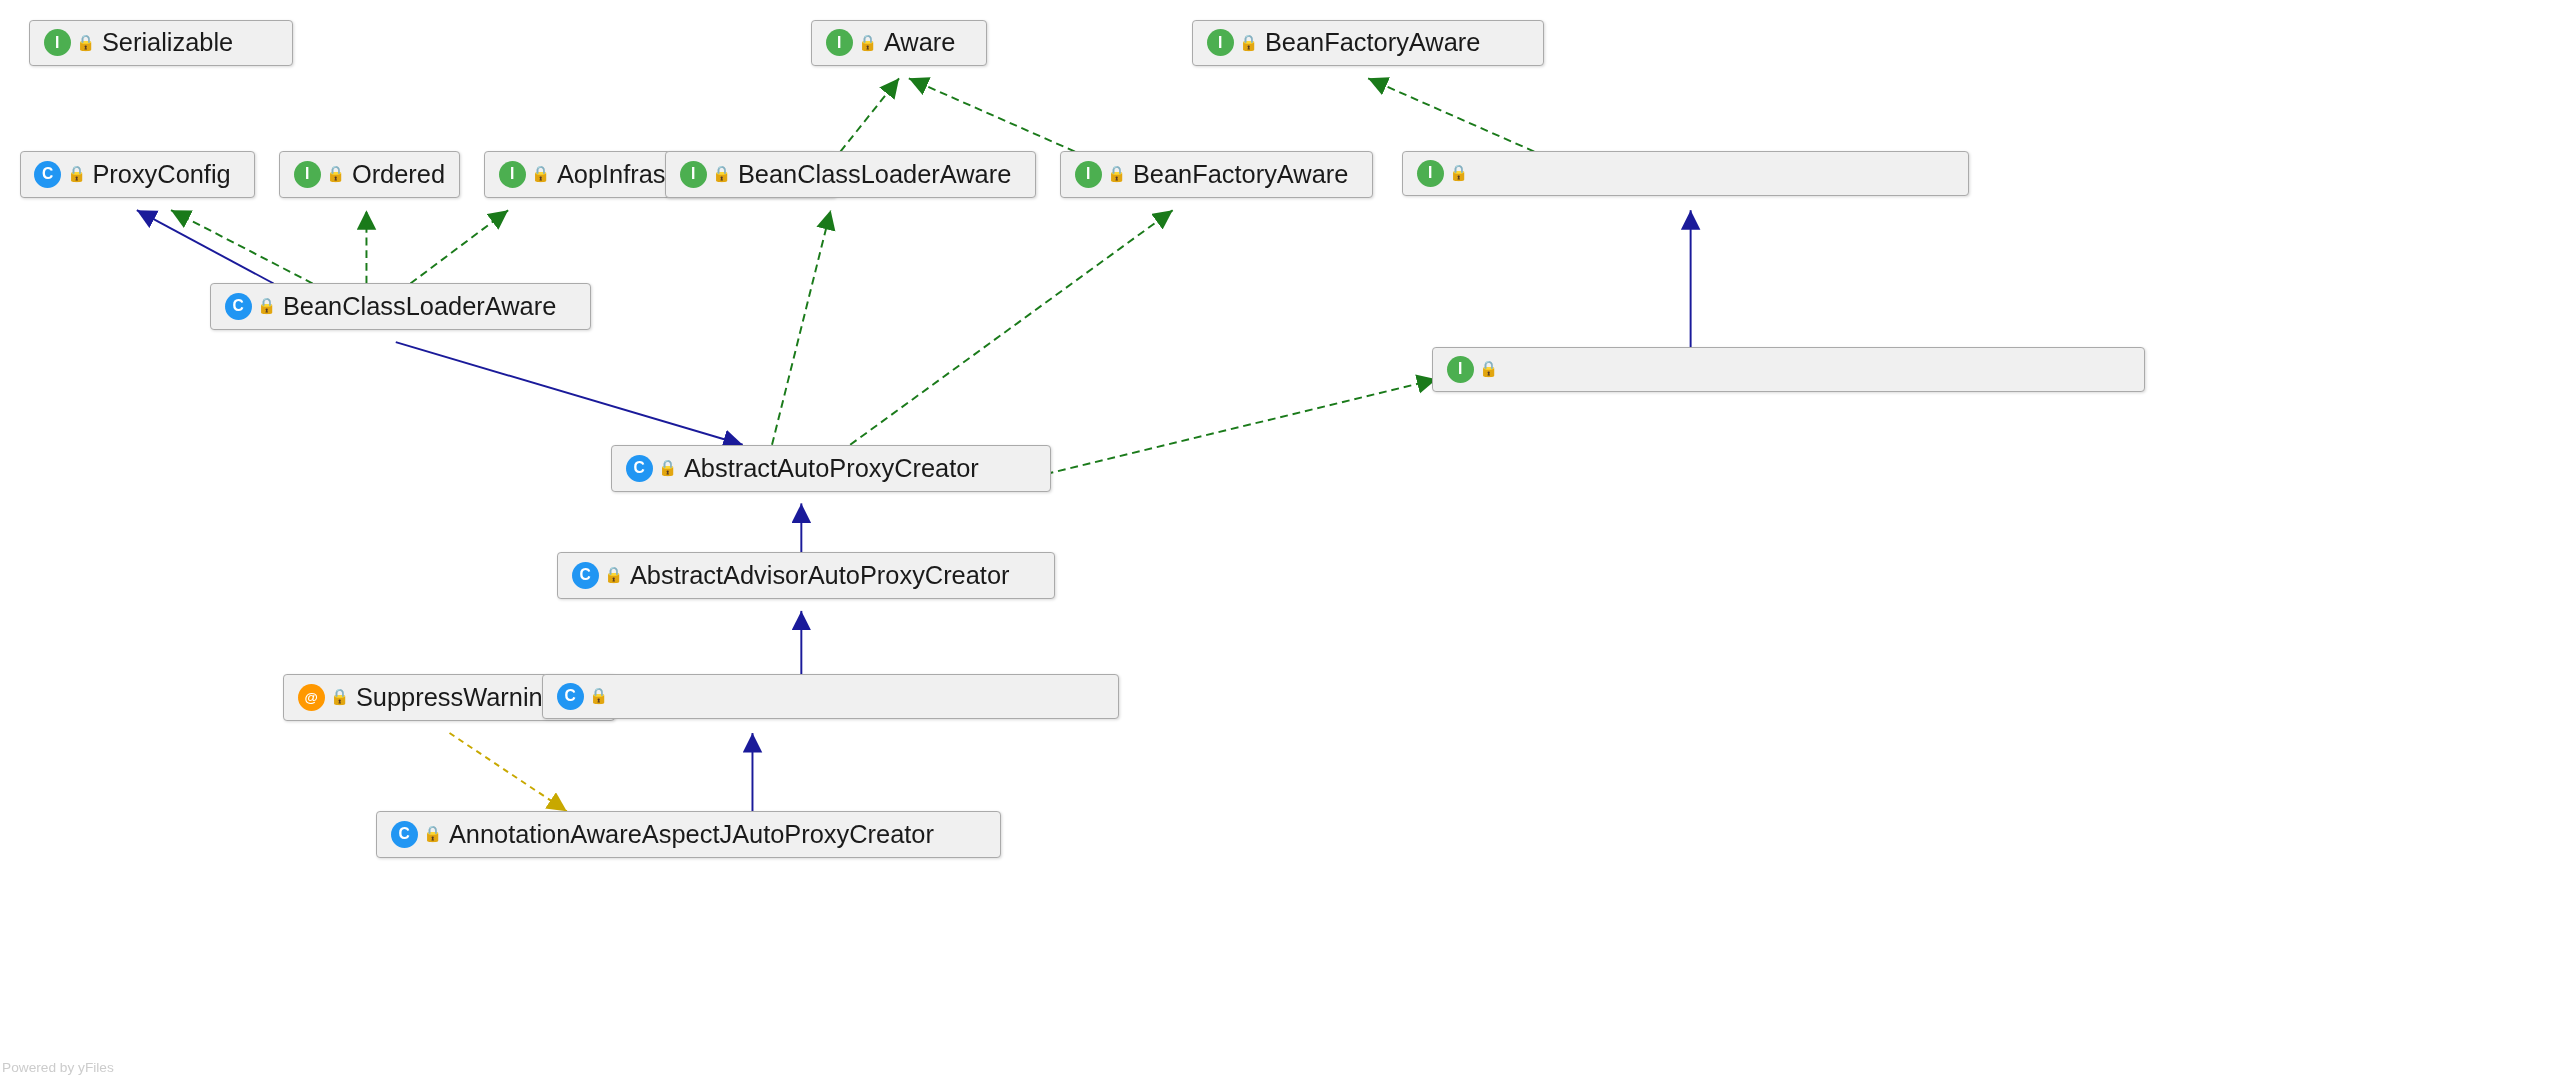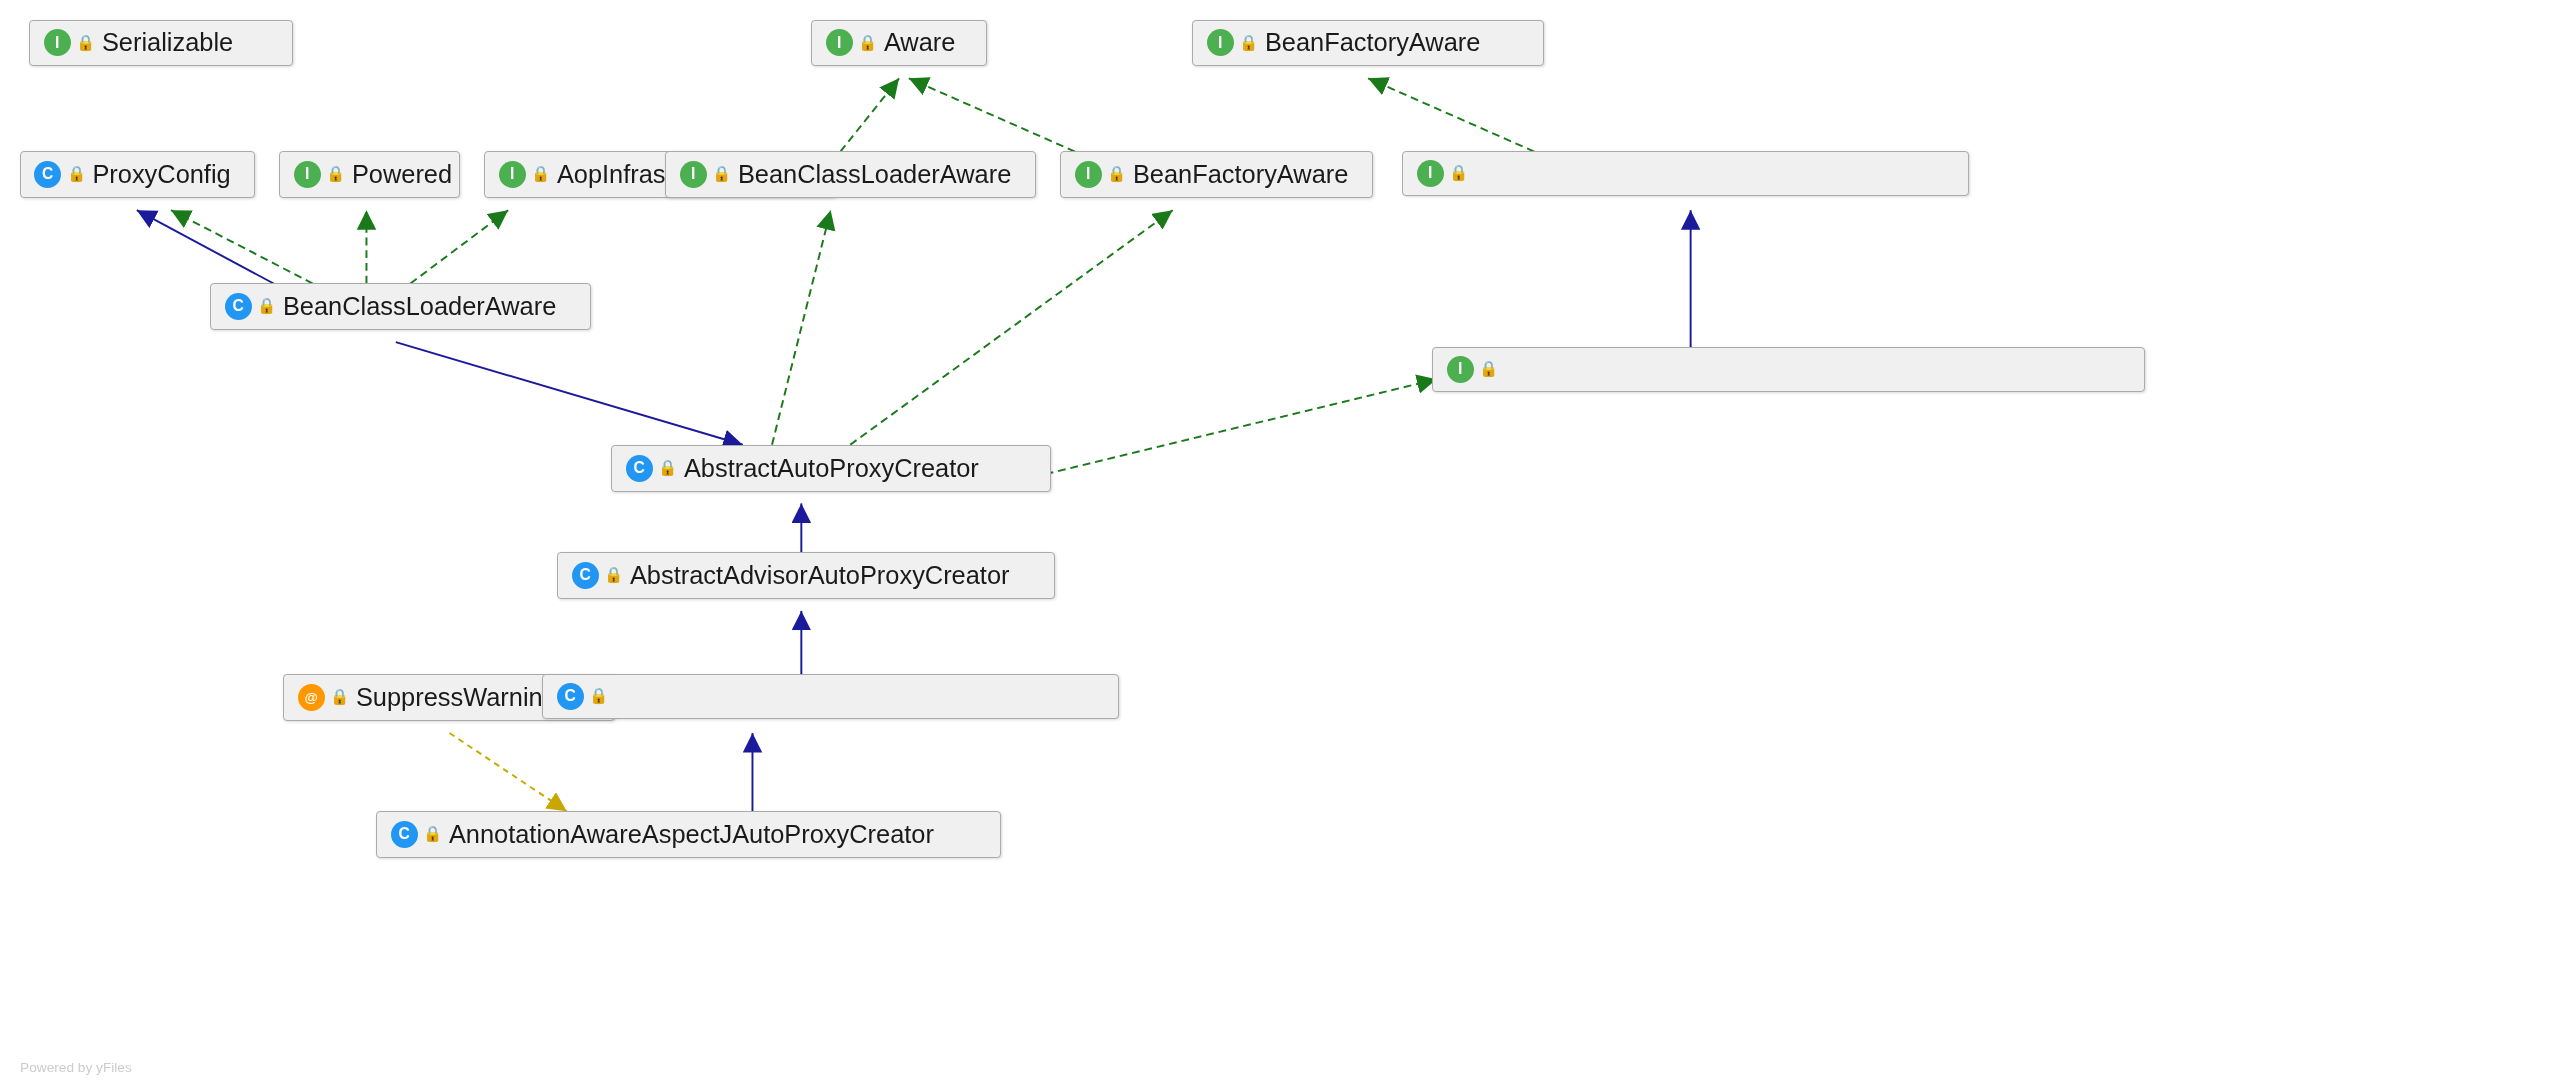--- a/index.html
+++ b/index.html
@@ -53,21 +53,21 @@
       top: 0;
       left: 0;
       width: 2576px;
       height: 1083px;
       pointer-events: none;
       overflow: visible;
     }
     .watermark {
       position: absolute;
       bottom: 7.8px;
-      left: 20px;
+      left: 2px;
       font-size: 13.7px;
       color: #cccccc;
     }
   </style>
 </head>
 <body>
 
 <div class="diagram-container">
 
   <svg class="arrows" viewBox="0 0 2636 1108" width="2576" height="1083">
@@ -140,21 +140,21 @@
 
   <div class="node" style="left:19.5px;top:151px;width:235px;">
     <span class="badge badge-c">C</span>
     <span class="lock-icon">🔒</span>
     <span>ProxyConfig</span>
   </div>
 
   <div class="node" style="left:279px;top:151px;width:181px;">
     <span class="badge badge-i">I</span>
     <span class="lock-icon">🔒</span>
-    <span>Powered</span>
+    <span>Ordered</span>
   </div>
 
   <div class="node" style="left:484px;top:151px;width:352px;">
     <span class="badge badge-i">I</span>
     <span class="lock-icon">🔒</span>
     <span>AopInfrastructureBean</span>
   </div>
 
   <div class="node" style="left:665px;top:151px;width:371px;">
     <span class="badge badge-i">I</span>

